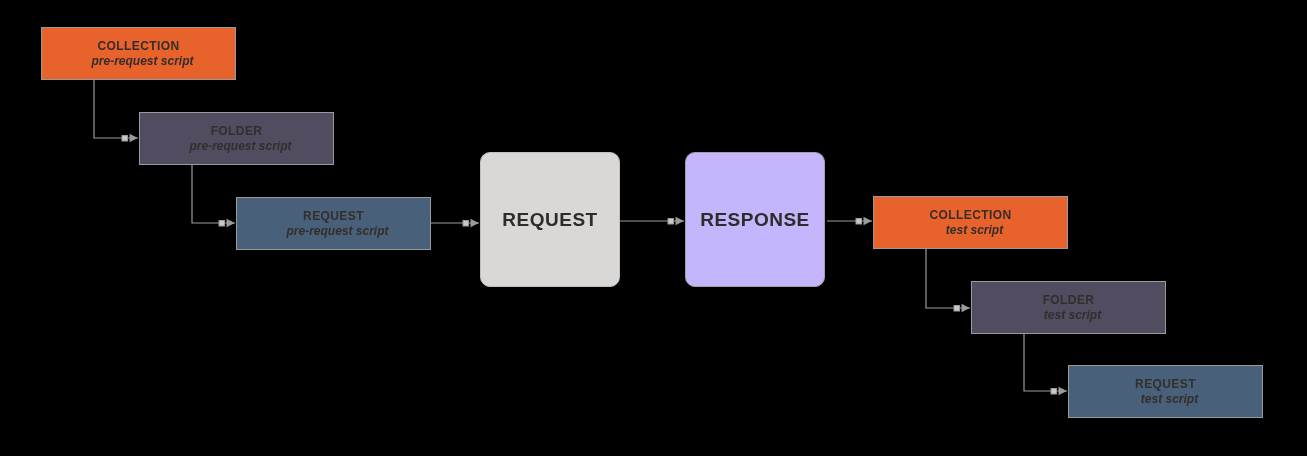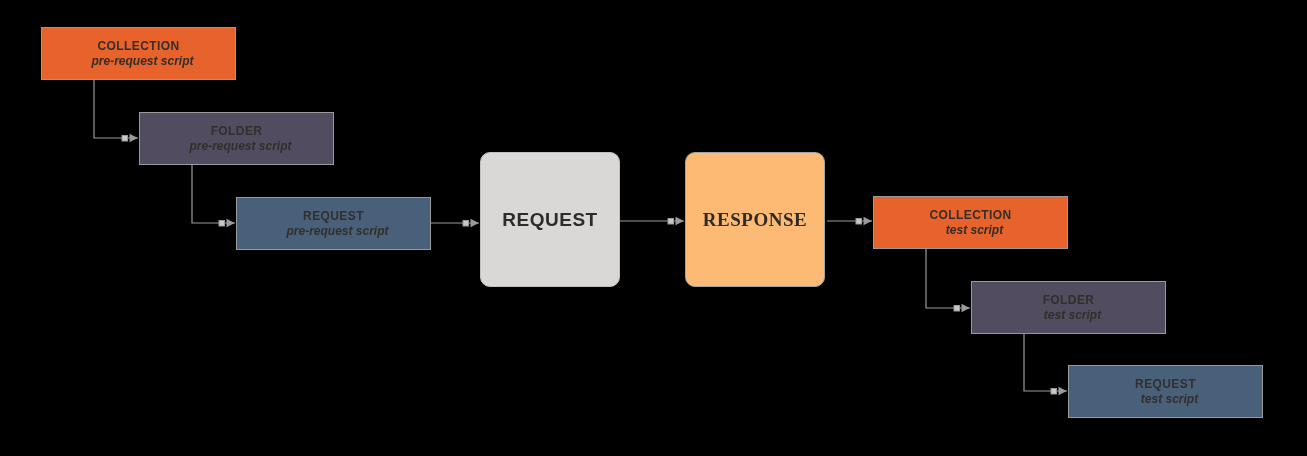--- a/index.html
+++ b/index.html
@@ -77,21 +77,21 @@
 
   <div class="node small n3" style="background-color: rgb(72, 96, 122);">
     <div class="title">REQUEST</div>
     <div class="subtitle">pre-request script</div>
   </div>
 
   <div class="node big n4" style="background-color: rgb(217, 216, 214);">
     <div class="title">REQUEST</div>
   </div>
 
-  <div class="node big n5" style="background-color: #fdba74; font-family: Liberation Serif, serif;">
+  <div class="node big n5" style="background-color: #c4b5fd;">
     <div class="title">RESPONSE</div>
   </div>
 
   <div class="node small n6" style="background-color: rgb(232, 98, 44);">
     <div class="title">COLLECTION</div>
     <div class="subtitle">test script</div>
   </div>
 
   <div class="node small n7" style="background-color: rgb(82, 76, 96);">
     <div class="title">FOLDER</div>

